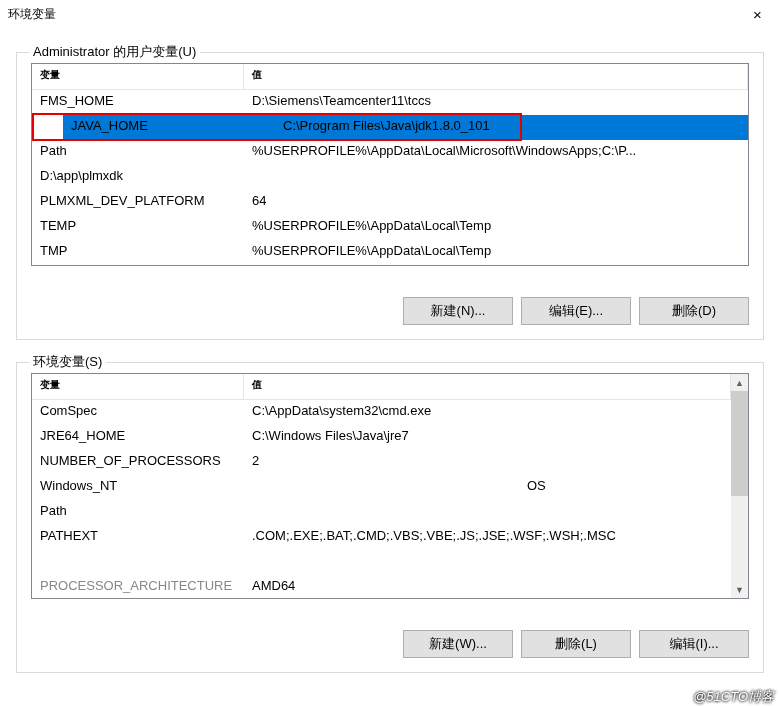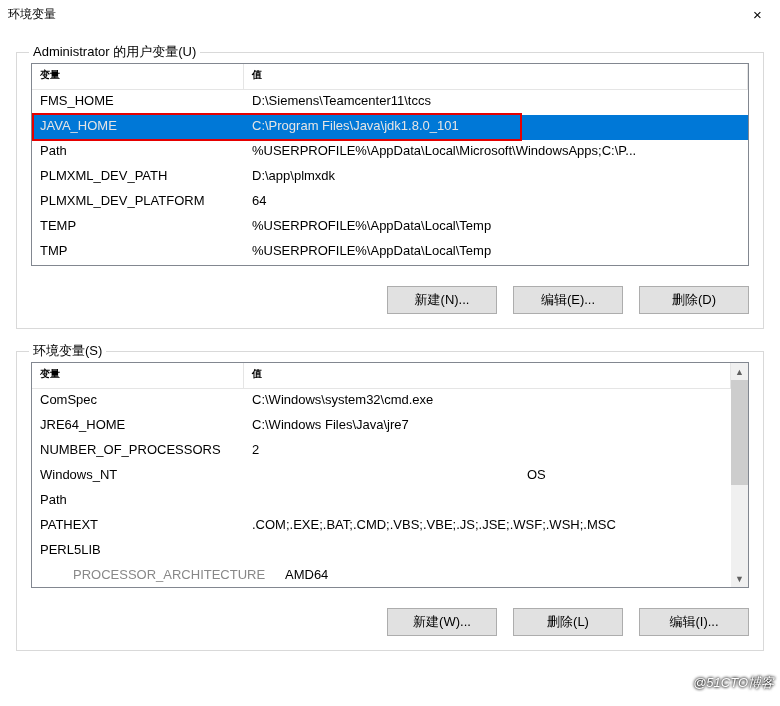--- a/index.html
+++ b/index.html
@@ -69,21 +69,22 @@
     .row {
       display: flex;
       height: 25px;
       align-items: flex-start;
     }
     .row .cell { padding: 3px 8px; overflow: hidden; white-space: nowrap; text-overflow: ellipsis; }
     .cell-var { width: 212px; flex-shrink: 0; }
     .cell-val { flex: 1; }
     .row.selected {
       background: #0078d7;
-      color: #e5e5e5;
+      color: #000000;
+      margin-left: 31px;
     }
     .highlight-box {
       position: absolute;
       border: 2px solid #e60000;
       pointer-events: none;
     }
     .scrollbar {
       position: absolute;
       right: 0;
       top: 0;
@@ -104,45 +105,45 @@
     }
     .scroll-track { flex: 1; position: relative; }
     .scroll-thumb {
       position: absolute;
       left: 0; right: 0;
       background: #cdcdcd;
     }
     .btn-row {
       display: flex;
       justify-content: flex-end;
-      gap: 16px;
-      margin-top: 20px;
+      gap: 8px;
+      margin-top: 31px;
     }
     .btn {
       width: 110px;
       height: 28px;
       border: 1px solid #adadad;
       background: #e1e1e1;
       font-size: 13px;
       font-family: inherit;
       cursor: default;
       text-align: center;
     }
     .watermark {
       position: absolute;
       right: 6px;
-      bottom: 14px;
+      bottom: 0;
       color: #fff;
       font-size: 13px;
       font-style: italic;
       text-shadow: 0 0 3px #000, 0 0 3px #000;
     }
     .listbox.with-scroll { padding-right: 17px; }
     .sys-body { height: 198px; overflow: hidden; }
-    .cutoff-row { height: 20px; overflow: hidden; margin-left: 33px; }
+    .cutoff-row { height: 20px; overflow: hidden; }
   </style>
 </head>
 <body>
 
 <div class="titlebar">
   <span class="title">环境变量</span>
   <div class="close-btn">
     <span>×</span>
   </div>
 </div>
@@ -164,21 +165,20 @@
         </div>
         <div class="row selected">
           <div class="cell cell-var">JAVA_HOME</div>
           <div class="cell cell-val">C:\Program Files\Java\jdk1.8.0_101</div>
         </div>
         <div class="row">
           <div class="cell cell-var">Path</div>
           <div class="cell cell-val">%USERPROFILE%\AppData\Local\Microsoft\WindowsApps;C:\P...</div>
         </div>
         <div class="row">
-          <div class="cell cell-var">PLMXML_DEV_PATH</div>
           <div class="cell cell-val">D:\app\plmxdk</div>
         </div>
         <div class="row">
           <div class="cell cell-var">PLMXML_DEV_PLATFORM</div>
           <div class="cell cell-val">64</div>
         </div>
         <div class="row">
           <div class="cell cell-var">TEMP</div>
           <div class="cell cell-val">%USERPROFILE%\AppData\Local\Temp</div>
         </div>
@@ -201,21 +201,21 @@
     <legend>环境变量(S)</legend>
 
     <div class="listbox with-scroll">
       <div class="list-header">
         <div class="col col-var">变量</div>
         <div class="col col-val">值</div>
       </div>
       <div class="list-body sys-body">
         <div class="row">
           <div class="cell cell-var">ComSpec</div>
-          <div class="cell cell-val">C:\Windows\system32\cmd.exe</div>
+          <div class="cell cell-val">C:\AppData\system32\cmd.exe</div>
         </div>
         <div class="row">
           <div class="cell cell-var">JRE64_HOME</div>
           <div class="cell cell-val">C:\Windows Files\Java\jre7</div>
         </div>
         <div class="row">
           <div class="cell cell-var">NUMBER_OF_PROCESSORS</div>
           <div class="cell cell-val">2</div>
         </div>
         <div class="row">
@@ -223,21 +223,20 @@
           <div class="cell cell-var">OS</div>
         </div>
         <div class="row">
           <div class="cell cell-var">Path</div>
         </div>
         <div class="row">
           <div class="cell cell-var">PATHEXT</div>
           <div class="cell cell-val">.COM;.EXE;.BAT;.CMD;.VBS;.VBE;.JS;.JSE;.WSF;.WSH;.MSC</div>
         </div>
         <div class="row">
-          <div class="cell cell-var">PERL5LIB</div>
           <div class="cell cell-val"></div>
         </div>
         <div class="row cutoff-row">
           <div class="cell cell-var" style="color:#888;">PROCESSOR_ARCHITECTURE</div>
           <div class="cell cell-val">AMD64</div>
         </div>
       </div>
       <div class="scrollbar">
         <div class="scroll-btn">▲</div>
         <div class="scroll-track">

